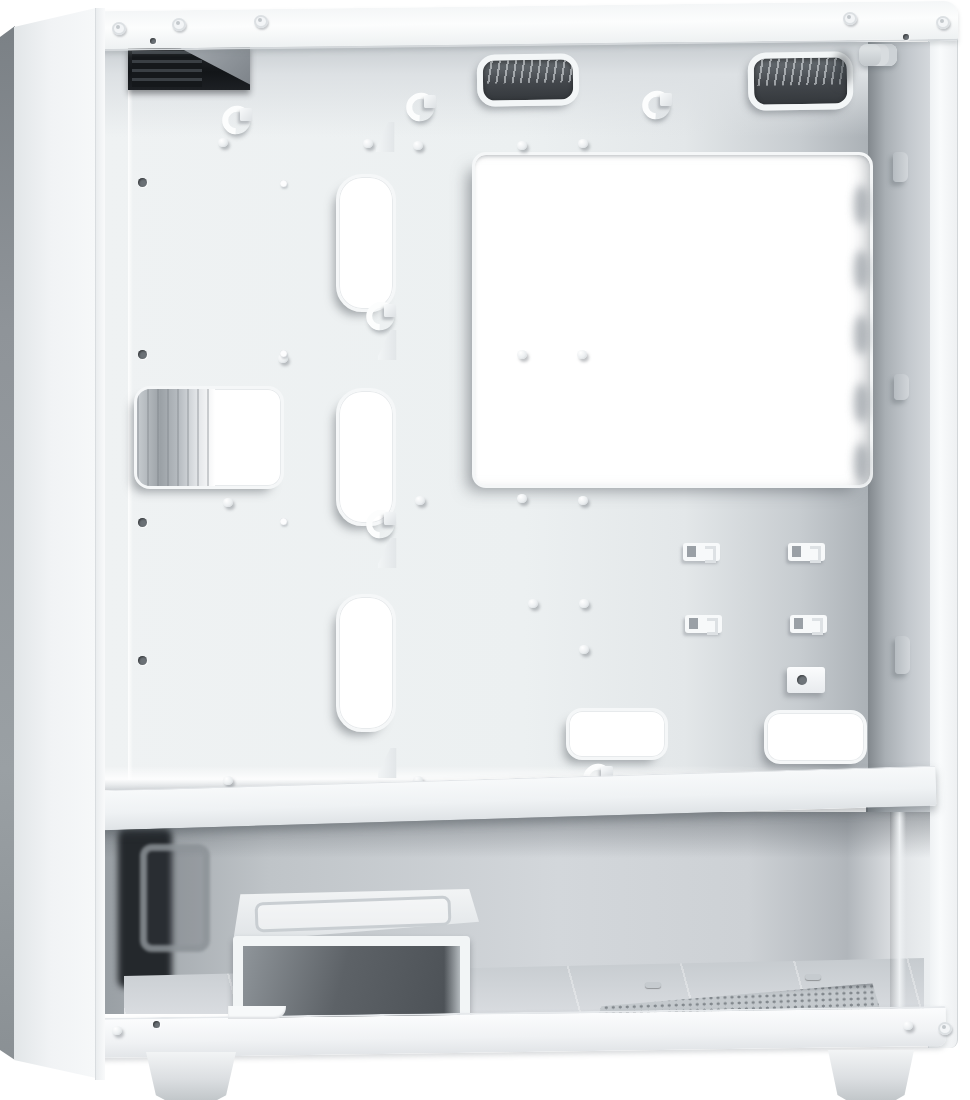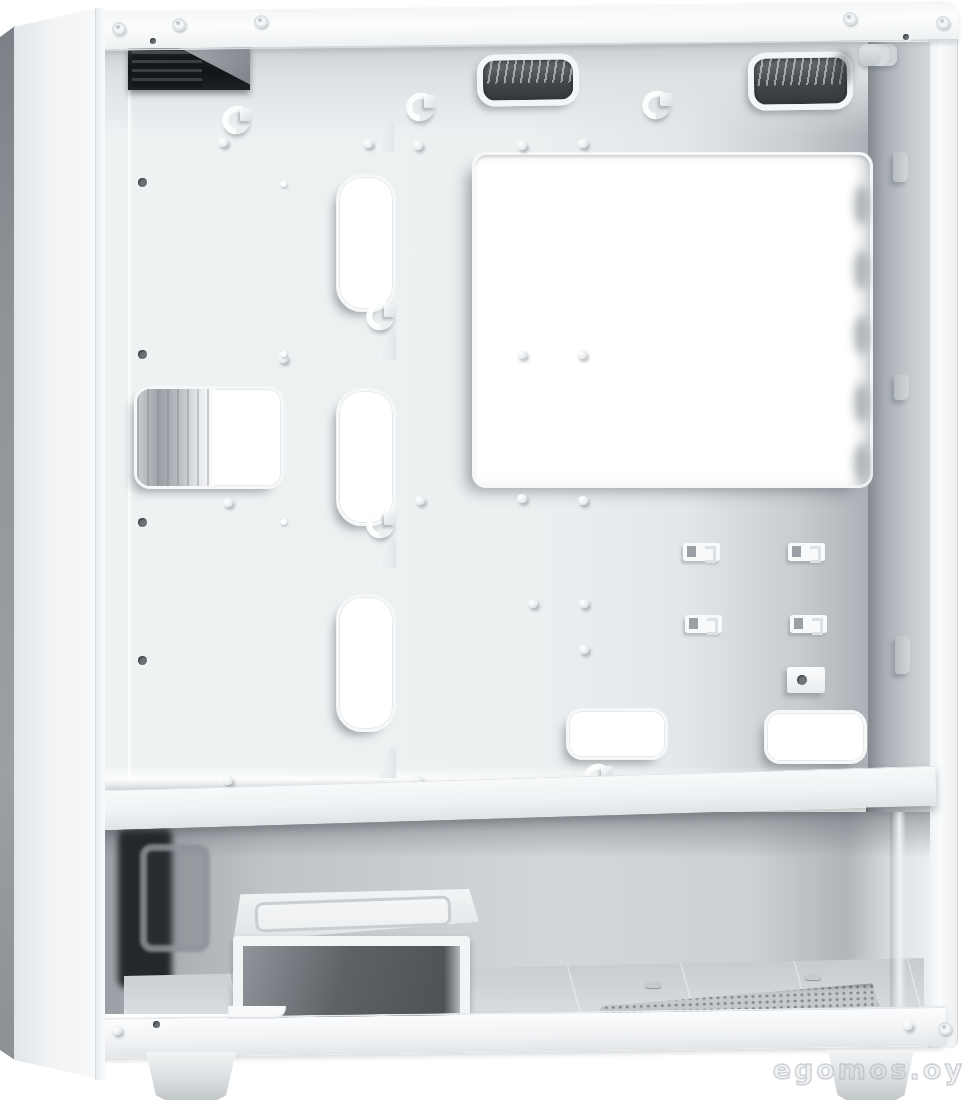--- a/index.html
+++ b/index.html
@@ -301,14 +301,13 @@
 
   <div class="front-panel">
     <div class="fp-edge"></div>
     <div class="fp-face"></div>
   </div>
   <div class="fp-strip"></div>
 
   <div class="foot foot-l"></div>
   <div class="foot foot-r"></div>
 
-  <div class="watermark">egomos.oy</div>
 </div>
 
 </body></html>

